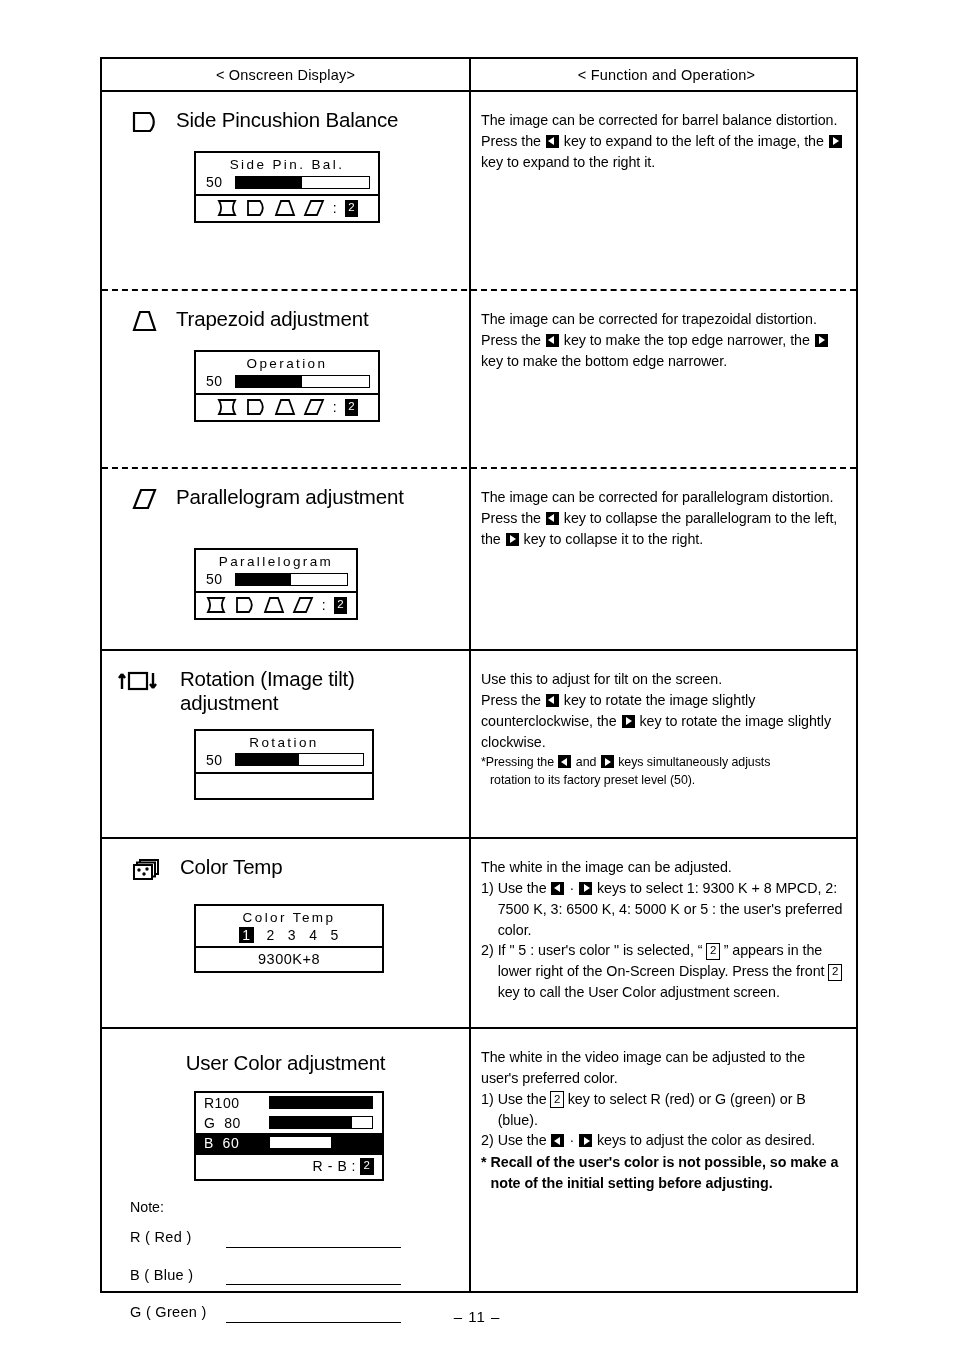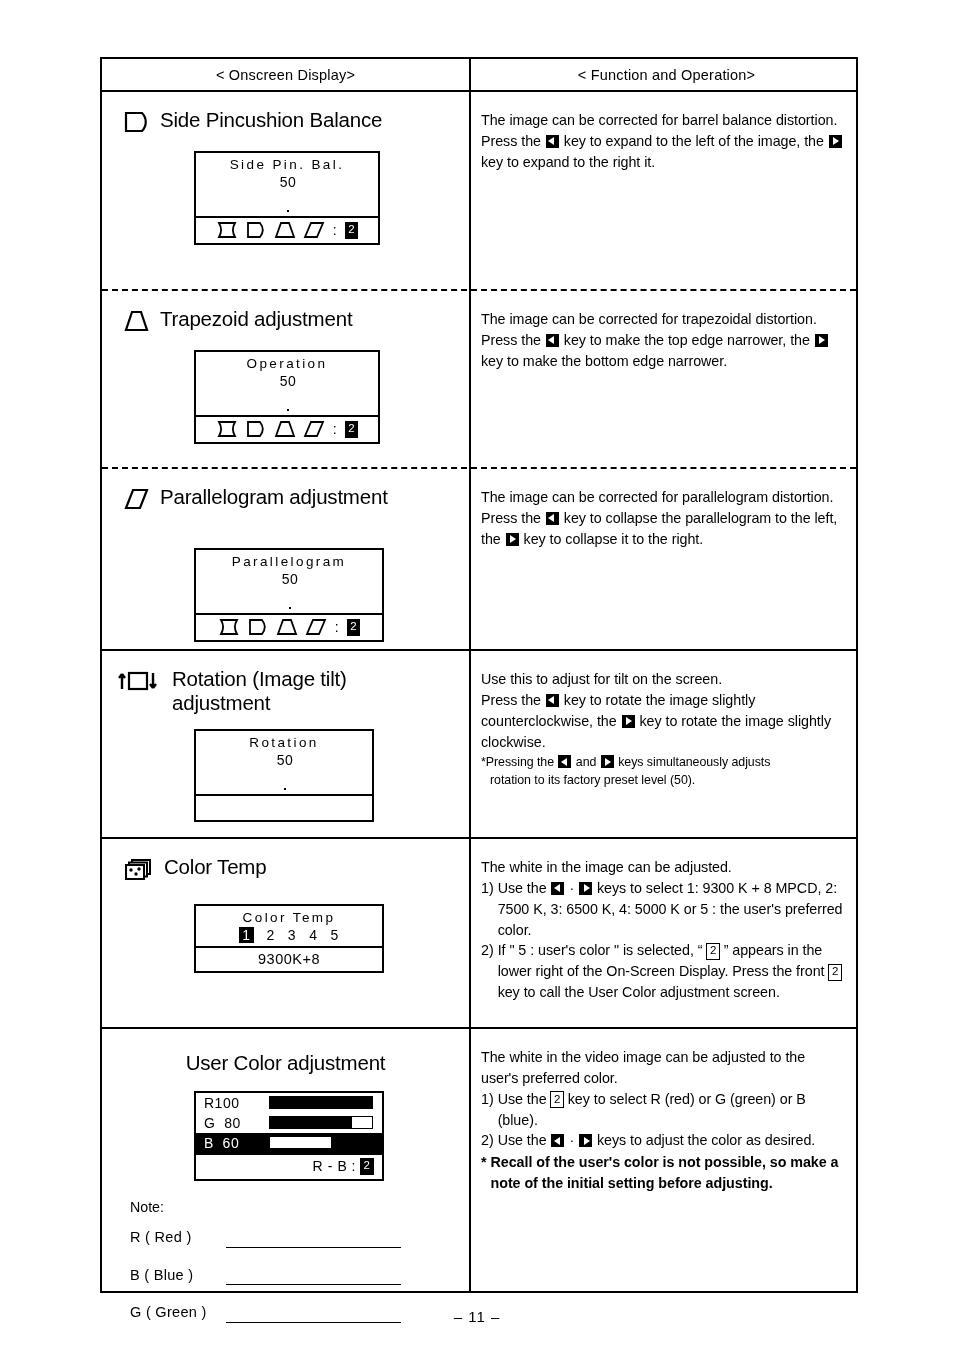--- a/index.html
+++ b/index.html
@@ -55,22 +55,22 @@
   .cell-right {
     flex: 1;
     position: relative;
     padding: 18px 12px 8px 12px;
   }
 
   
   .item-head {
     display: flex;
     align-items: flex-start;
-    gap: 10px;
-    padding: 16px 0 0 22px;
+    gap: 18px;
+    padding: 16px 0 0 30px;
   }
   .item-title {
     font-size: 20.5px;
     line-height: 1.16;
     letter-spacing: -0.2px;
     white-space: pre-line;
   }
   .item-title.center-title {
     width: 100%;
     text-align: center;
@@ -81,33 +81,32 @@
   .icon-wrap { flex: 0 0 auto; padding-top: 3px; }
 
   
   .osd {
     border: 2px solid #000;
     background: #fff;
     margin: 14px 0 0 92px;
     width: 186px;
     font-size: 13px;
   }
-  .osd.wide { width: 190px; }
+  .osd.wide { width: 164px; }
   .osd-label {
     text-align: center;
     letter-spacing: 2.4px;
     font-size: 13.5px;
     padding: 4px 0 1px 0;
   }
   .osd-valrow {
     display: flex;
     align-items: center;
     padding: 1px 8px 4px 10px;
-    gap: 20px;
-    flex-direction: column;
+    gap: 12px;
   }
   .osd-num { font-size: 14px; letter-spacing: 0.5px; }
   .bar {
     flex: 1;
     height: 13px;
     border: 1.5px solid #000;
     background: #fff;
     position: relative;
   }
   .bar > i {

